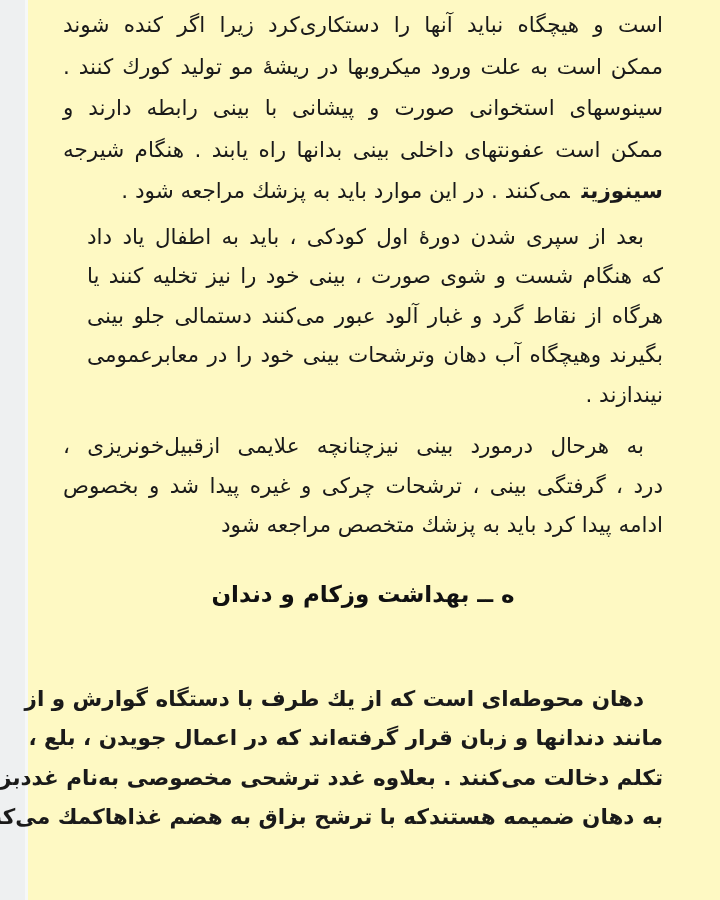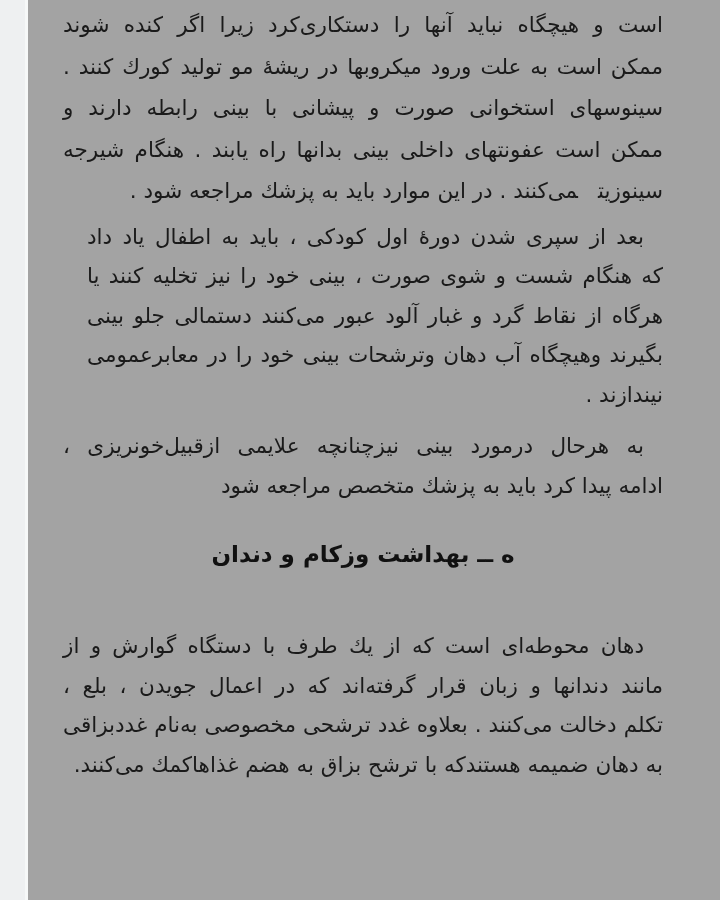--- a/index.html
+++ b/index.html
@@ -4,21 +4,21 @@
 <style>
   html, body {
     margin: 0;
     padding: 0;
     background: #ffffff;
   }
   .page {
     position: relative;
     width: 720px;
     height: 900px;
-    background: #a3a3a3;
+    background: #fef9c3;
     overflow: hidden;
     direction: rtl;
     font-family: "DejaVu Sans", sans-serif;
   }
   .scan-strip {
     position: absolute;
     left: 0;
     top: 0;
     width: 25px;
     height: 900px;
@@ -42,32 +42,32 @@
     white-space: nowrap;
   }
   .line.end {
     text-align: right;
     text-align-last: right;
   }
   .line.indent { text-indent: 19px; }
   #p1 { margin-top: 4px;  line-height: 41.5px; }
   #p2 { margin-top: 5px;  line-height: 39.5px; margin-left: 24px; }
   #p3 { margin-top: 12px;    line-height: 39.5px; }
-  #p4 { margin-top: 52px; line-height: 39.5px; }
+  #p4 { margin-top: 65px; line-height: 39.5px; font-weight: bold; }
   .section-heading {
     margin: 29px 0 0 0;
     line-height: 40px;
     text-align: center;
     font-weight: bold;
     font-size: 23px;
     color: #111111;
   }
   .bold-term {
-    font-weight: normal;
-    margin-left: 20px; 
+    font-weight: bold;
+    margin-left: 12px; 
   }
 </style>
 </head>
 <body>
 
 <div class="page">
   <div class="scan-strip"></div>
 
   <div class="content">
 
@@ -84,20 +84,21 @@
     <div class="para" id="p2">
       <div class="line indent">بعد از سپری شدن دورهٔ اول کودکی ، باید به اطفال یاد داد</div>
       <div class="line">که هنگام شست و شوی صورت ، بینی خود را نیز تخلیه کنند یا</div>
       <div class="line">هرگاه از نقاط گرد و غبار آلود عبور می‌کنند دستمالی جلو بینی</div>
       <div class="line">بگیرند وهیچگاه آب دهان وترشحات بینی خود را در معابرعمومی</div>
       <div class="line end">نیندازند .</div>
     </div>
 
     <div class="para" id="p3">
       <div class="line indent">به هرحال درمورد بینی نیزچنانچه علایمی ازقبیل‌خونریزی ،</div>
+      <div class="line">درد ، گرفتگی بینی ، ترشحات چرکی و غیره پیدا شد و بخصوص</div>
       <div class="line end">ادامه پیدا کرد باید به پزشك متخصص مراجعه شود</div>
     </div>
 
     <h2 class="section-heading">ه ــ بهداشت وزکام و دندان</h2>
 
     <div class="para" id="p4">
       <div class="line indent">دهان محوطه‌ای است که از یك طرف با دستگاه گوارش و از</div>
       <div class="line">مانند دندانها و زبان قرار گرفته‌اند که در اعمال جویدن ، بلع ،</div>
       <div class="line">تکلم دخالت می‌کنند . بعلاوه غدد ترشحی مخصوصی به‌نام غددبزاقی</div>
       <div class="line end">به دهان ضمیمه هستندکه با ترشح بزاق به هضم غذاهاکمك می‌کنند.</div>

